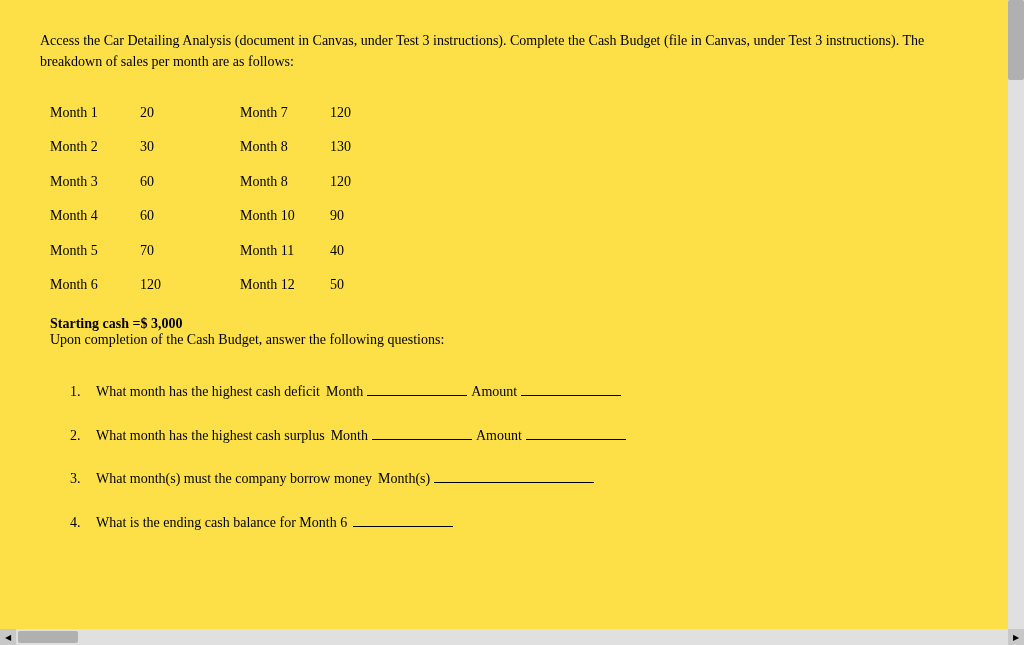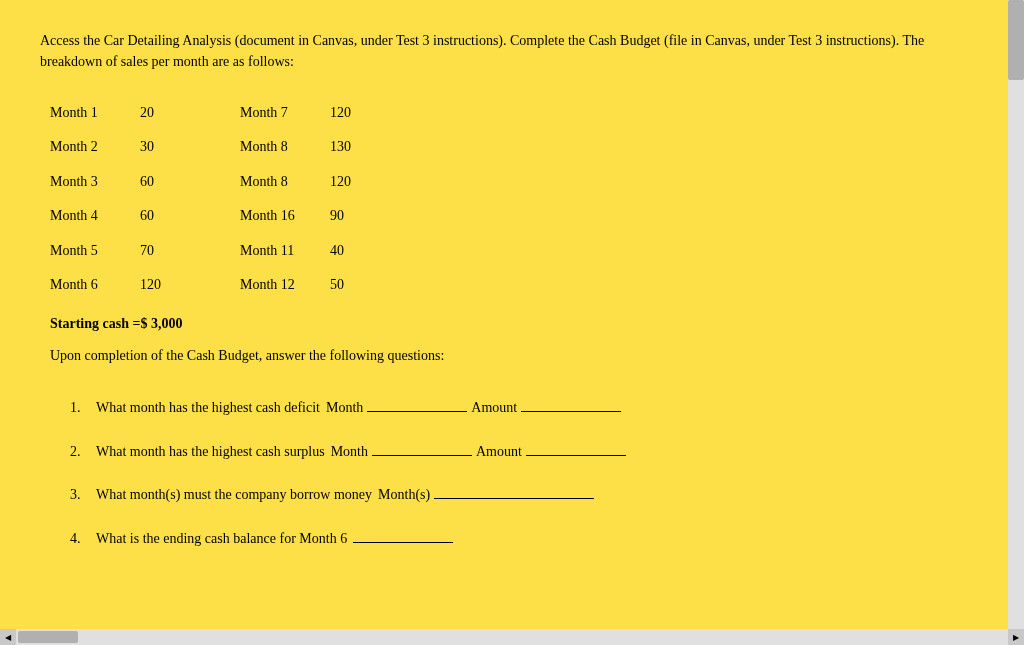--- a/index.html
+++ b/index.html
@@ -67,21 +67,21 @@
 
     .month-value {
       width: 40px;
       text-align: left;
     }
 
     .starting-cash {
       font-size: 14px;
       font-weight: bold;
       color: #000;
-      margin-bottom: 16px;
+      margin-bottom: 0;
       margin-left: 10px;
     }
 
     .completion-text {
       font-size: 14px;
       color: #000;
       margin-bottom: 32px;
       margin-left: 10px;
     }
 
@@ -228,21 +228,21 @@
           </div>
           <div class="month-row">
             <span class="month-name">Month 8</span>
             <span class="month-value">130</span>
           </div>
           <div class="month-row">
             <span class="month-name">Month 8</span>
             <span class="month-value">120</span>
           </div>
           <div class="month-row">
-            <span class="month-name">Month 16</span>
+            <span class="month-name">Month 10</span>
             <span class="month-value">90</span>
           </div>
           <div class="month-row">
             <span class="month-name">Month 11</span>
             <span class="month-value">40</span>
           </div>
           <div class="month-row">
             <span class="month-name">Month 12</span>
             <span class="month-value">50</span>
           </div>

